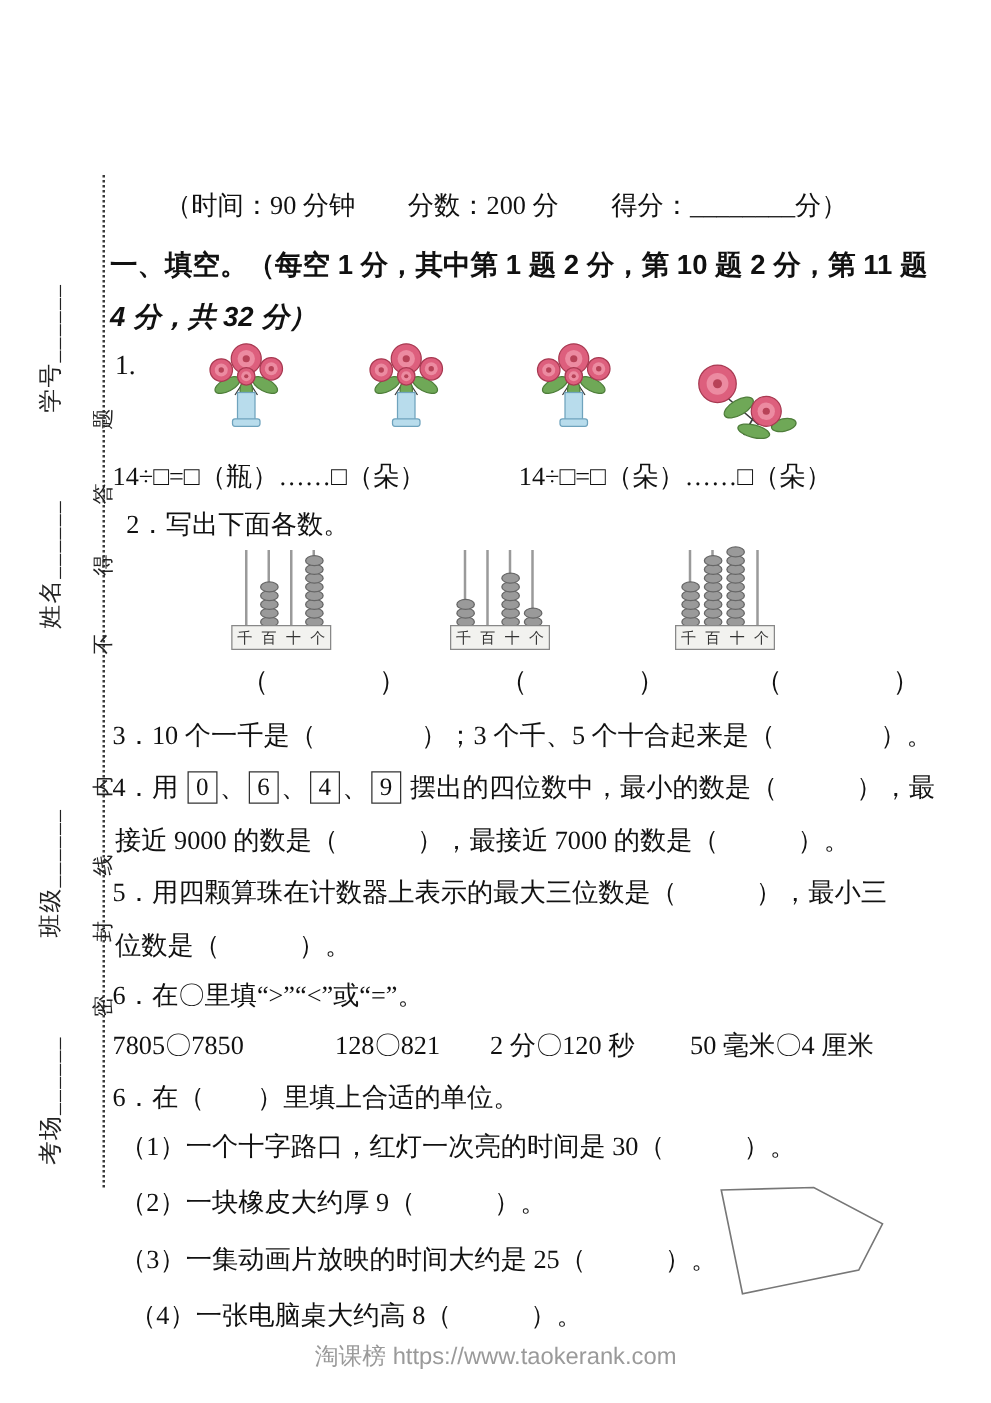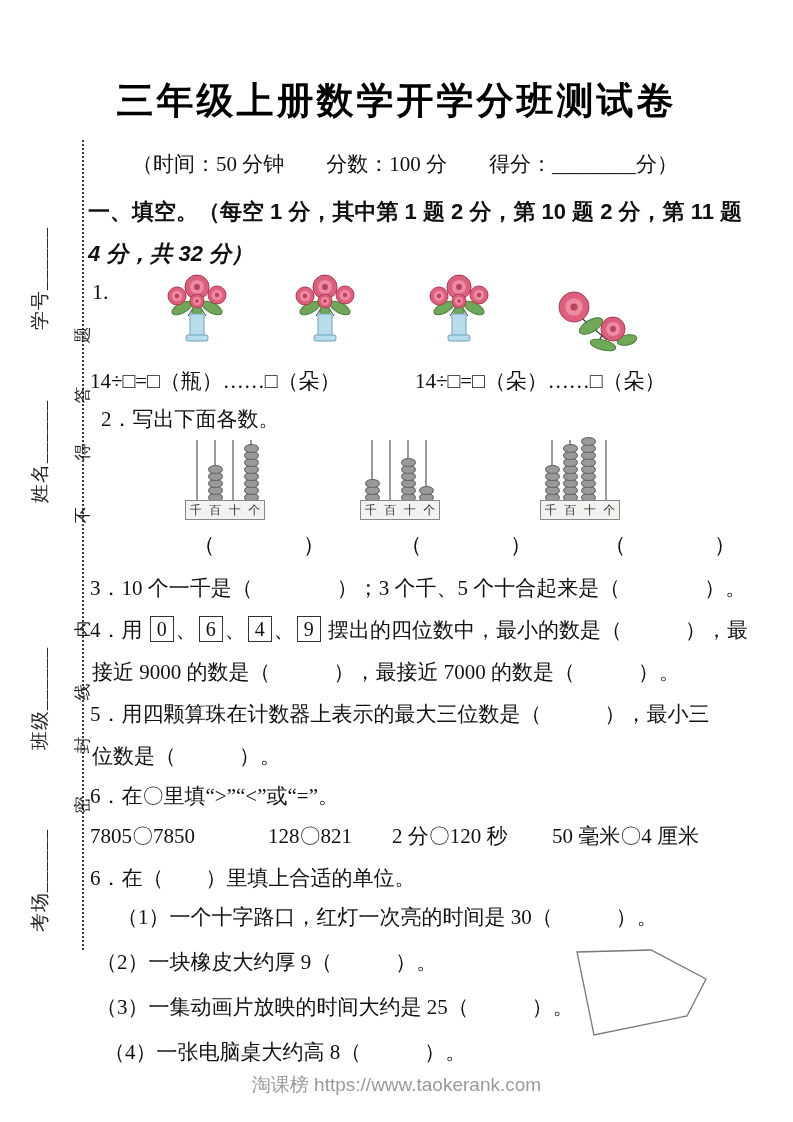--- a/index.html
+++ b/index.html
@@ -21,21 +21,21 @@
   .q3l{top:574px;left:90px;}
   .q4a{top:616px;left:90px;}
   .q4b{top:658px;left:92px;}
   .q5a{top:700px;left:90px;}
   .q5b{top:742px;left:92px;}
   .q6l{top:782px;left:90px;}
   .q6row{top:822px;left:0;width:100%;height:30px;}
   .q6row span{position:absolute;top:0;white-space:nowrap;font-size:21px;}
   .q6row .c1{left:90px;} .q6row .c2{left:268px;} .q6row .c3{left:392px;} .q6row .c4{left:552px;}
   .q7l{top:864px;left:90px;}
-  .q7i1{top:903px;left:96px;margin-left:21px;}
+  .q7i1{top:903px;left:96px;}
   .q7i2{top:948px;left:96px;}
   .q7i3{top:993px;left:96px;}
   .q7i4{top:1038px;left:104px;}
   .footer{position:absolute;top:1072px;left:0;width:100%;text-align:center;
           font-family:"Liberation Sans","DejaVu Sans",sans-serif;
           font-size:19px;color:#9a9a9a;}
   .digit-box{display:inline-block;border:1.5px solid #333;min-width:16px;text-align:center;
              padding:0 3px;margin:0 2px;line-height:24px;font-size:20px;vertical-align:1px;}
   
   .seal-line{position:absolute;left:82px;top:140px;height:810px;width:0;
@@ -59,22 +59,21 @@
   .flower-group{position:absolute;}
   .pentagon{position:absolute;left:563px;top:940px;}
 </style>
 </head>
 <body>
 
 <div class="page" id="page">
 
   <div class="seal-line"></div>
 
-  <div class="title">三年级上册数学开学分班测试卷</div>
-  <div class="line info">（时间：50 分钟　　分数：100 分　　得分：________分）</div>
+  <div class="line info">（时间：90 分钟　　分数：200 分　　得分：________分）</div>
 
   <div class="line heading h1l">一、填空。（每空 1 分，其中第 1 题 2 分，第 10 题 2 分，第 11 题</div>
   <div class="line heading h2l">4 分，共 32 分）</div>
 
   <div class="line q1num">1.</div>
 
   <div class="line eq">
     <span class="left">14÷□=□（瓶）……□（朵）</span>
     <span class="right">14÷□=□（朵）……□（朵）</span>
   </div>

